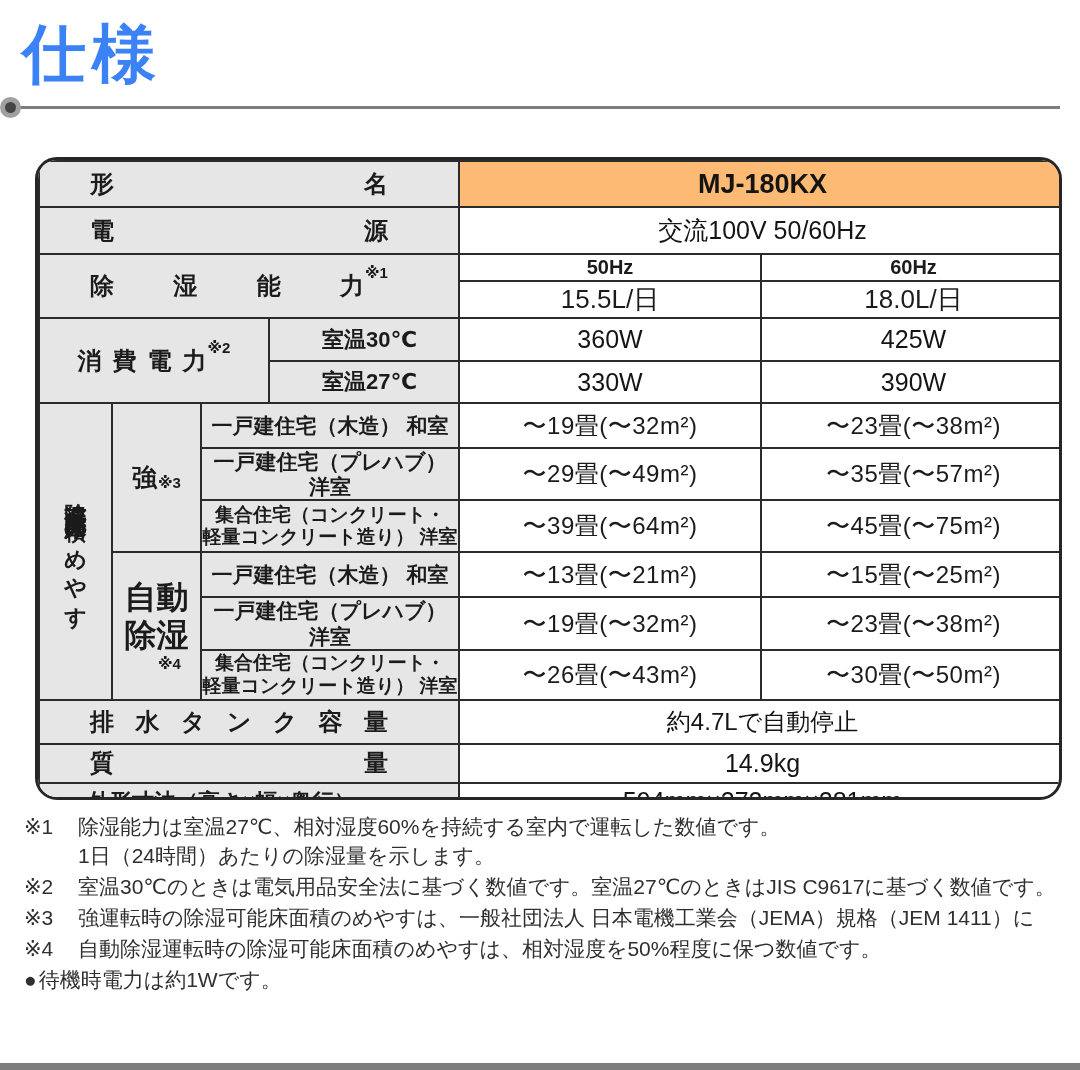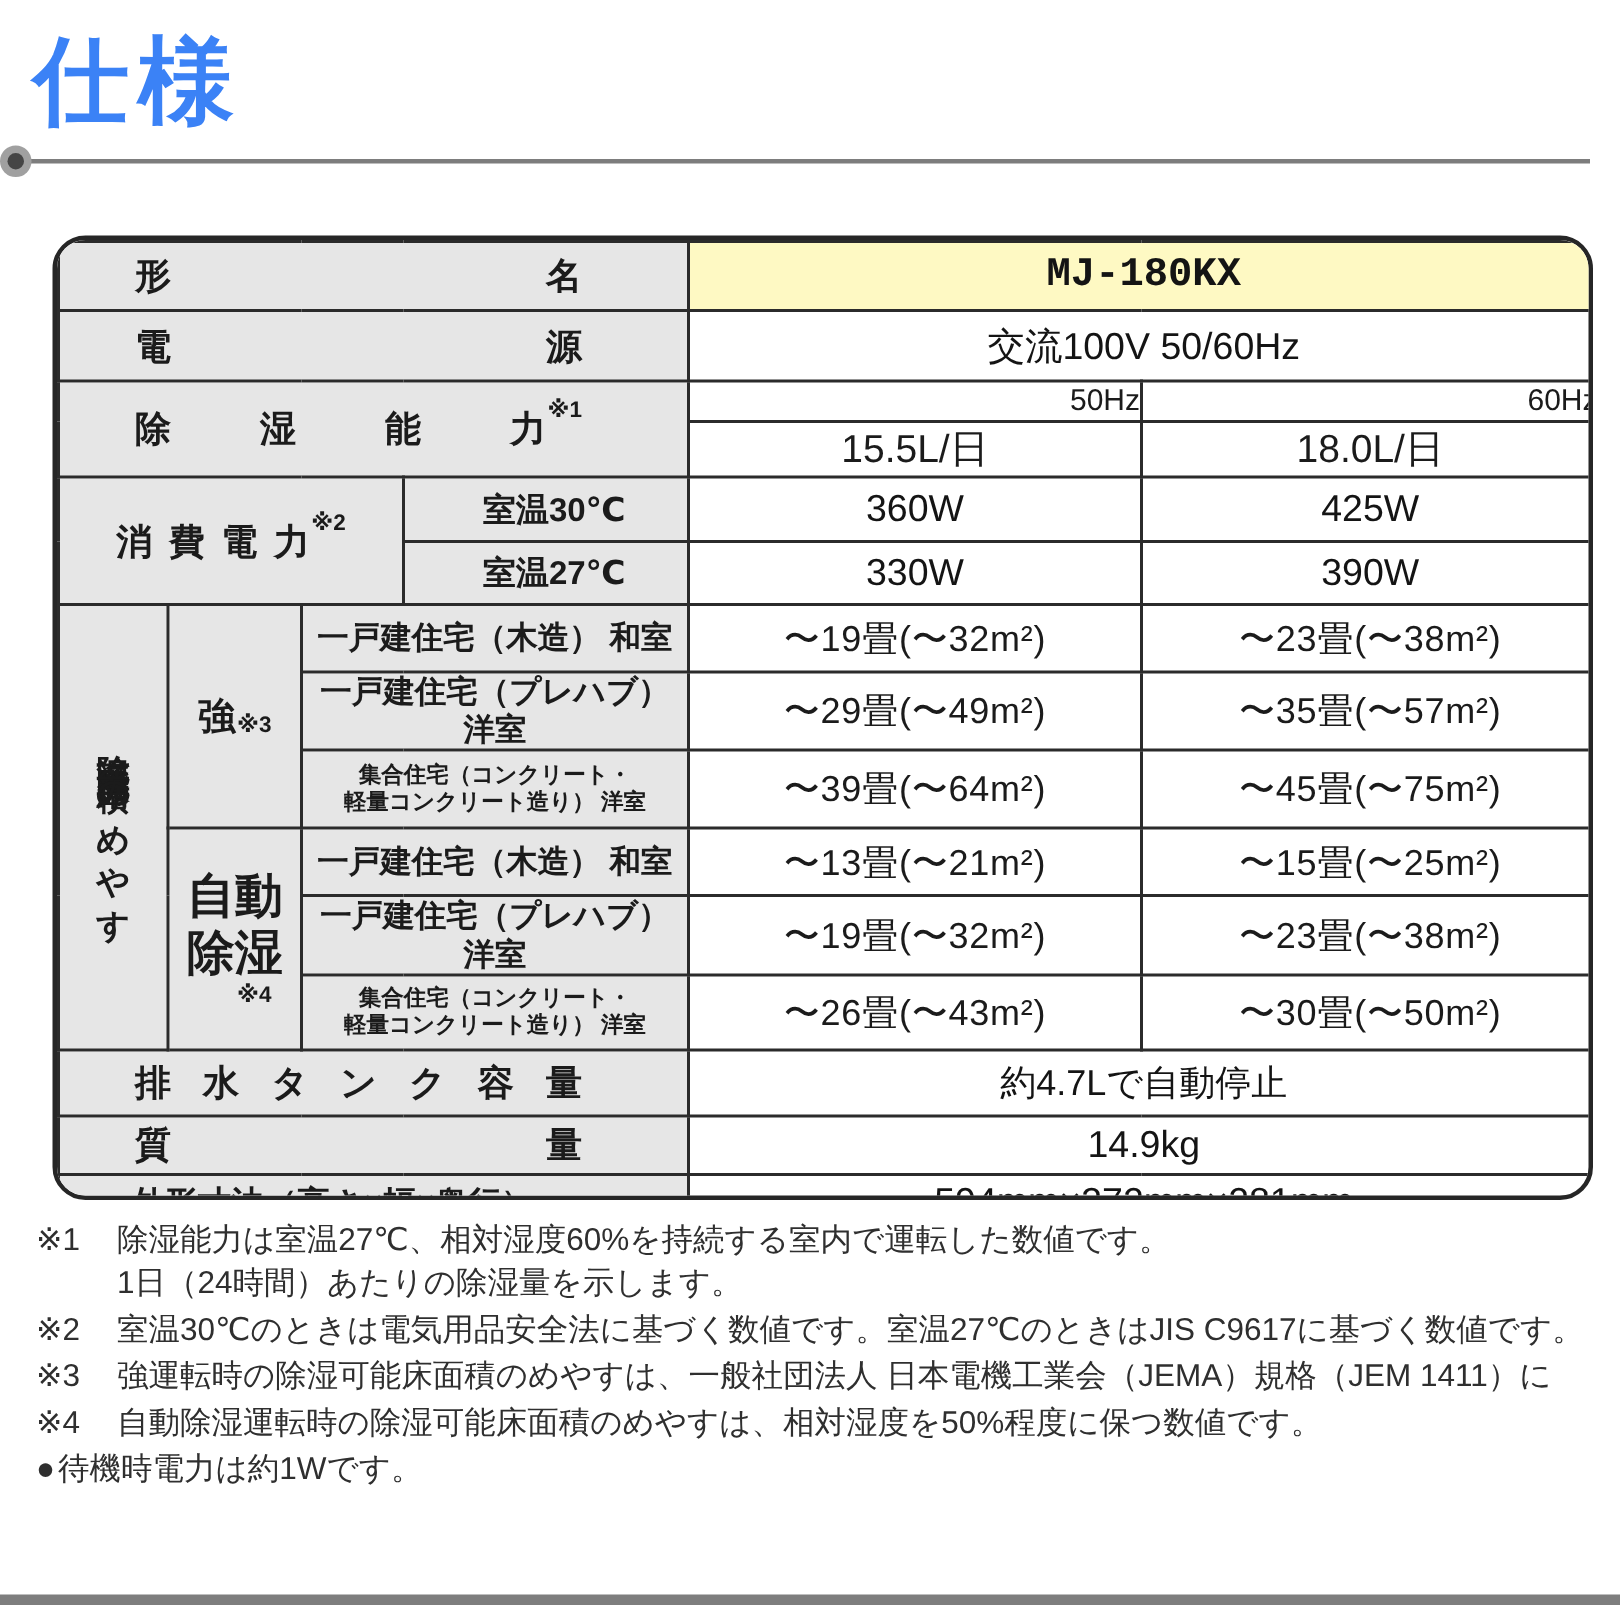--- a/index.html
+++ b/index.html
@@ -44,43 +44,43 @@
     width:100%; height:100%;
     border-collapse:collapse; table-layout:fixed;
   }
   td{
     border:2px solid #2b2b2b;
     padding:0; text-align:center; vertical-align:middle;
     overflow:hidden;
   }
   td.bt-thin{ border-top-width:1px; }
   .lbl{ background:#e6e6e6; font-weight:700; color:#1b1b1b; }
-  .gray{ background:#fef9c3;font-family:Liberation Mono, monospace; }
+  .gray{ background:#fdba74; }
   .val{ font-size:25px; font-weight:500; color:#141414; }
   .val-big{ font-size:27px; font-weight:700; }
-  .freq{ font-size:20px; font-weight:400;text-align:right; }
+  .freq{ font-size:20px; font-weight:700; }
   .capval{ font-size:26px; font-weight:500; }
   .floorval{ font-size:24px; font-weight:500; letter-spacing:0.5px; }
 
   .just{
     display:flex; justify-content:space-between; align-items:center;
     padding:0 70px 0 50px; font-size:24px;
   }
   .cent{
     display:flex; justify-content:center; align-items:center;
     gap:11px; font-size:24px;
   }
   .sup-note{
     font-size:15px; font-weight:700; position:relative; top:-6px; margin-left:1px;
   }
   .last-with-note{ display:inline-flex; align-items:flex-start; }
 
   .sublbl{ font-size:22px;padding-left:11px; }
   .room{ font-size:21px; line-height:1.2; }
-  .room2{ font-size:15px; line-height:1.2; }
+  .room2{ font-size:19px; line-height:1.2; }
 
   .vlabel{
     writing-mode:vertical-rl; text-orientation:upright;
     font-size:22px; font-weight:700; letter-spacing:3px;
     margin:0 auto;
   }
   .mode-strong{ font-size:25px; font-weight:700; }
   .mode-auto div{ font-size:32px; font-weight:700; line-height:1.18; }
   .mode-auto .mode-note{ font-size:15px; font-weight:700; line-height:1.2; padding-left:26px; }
 

